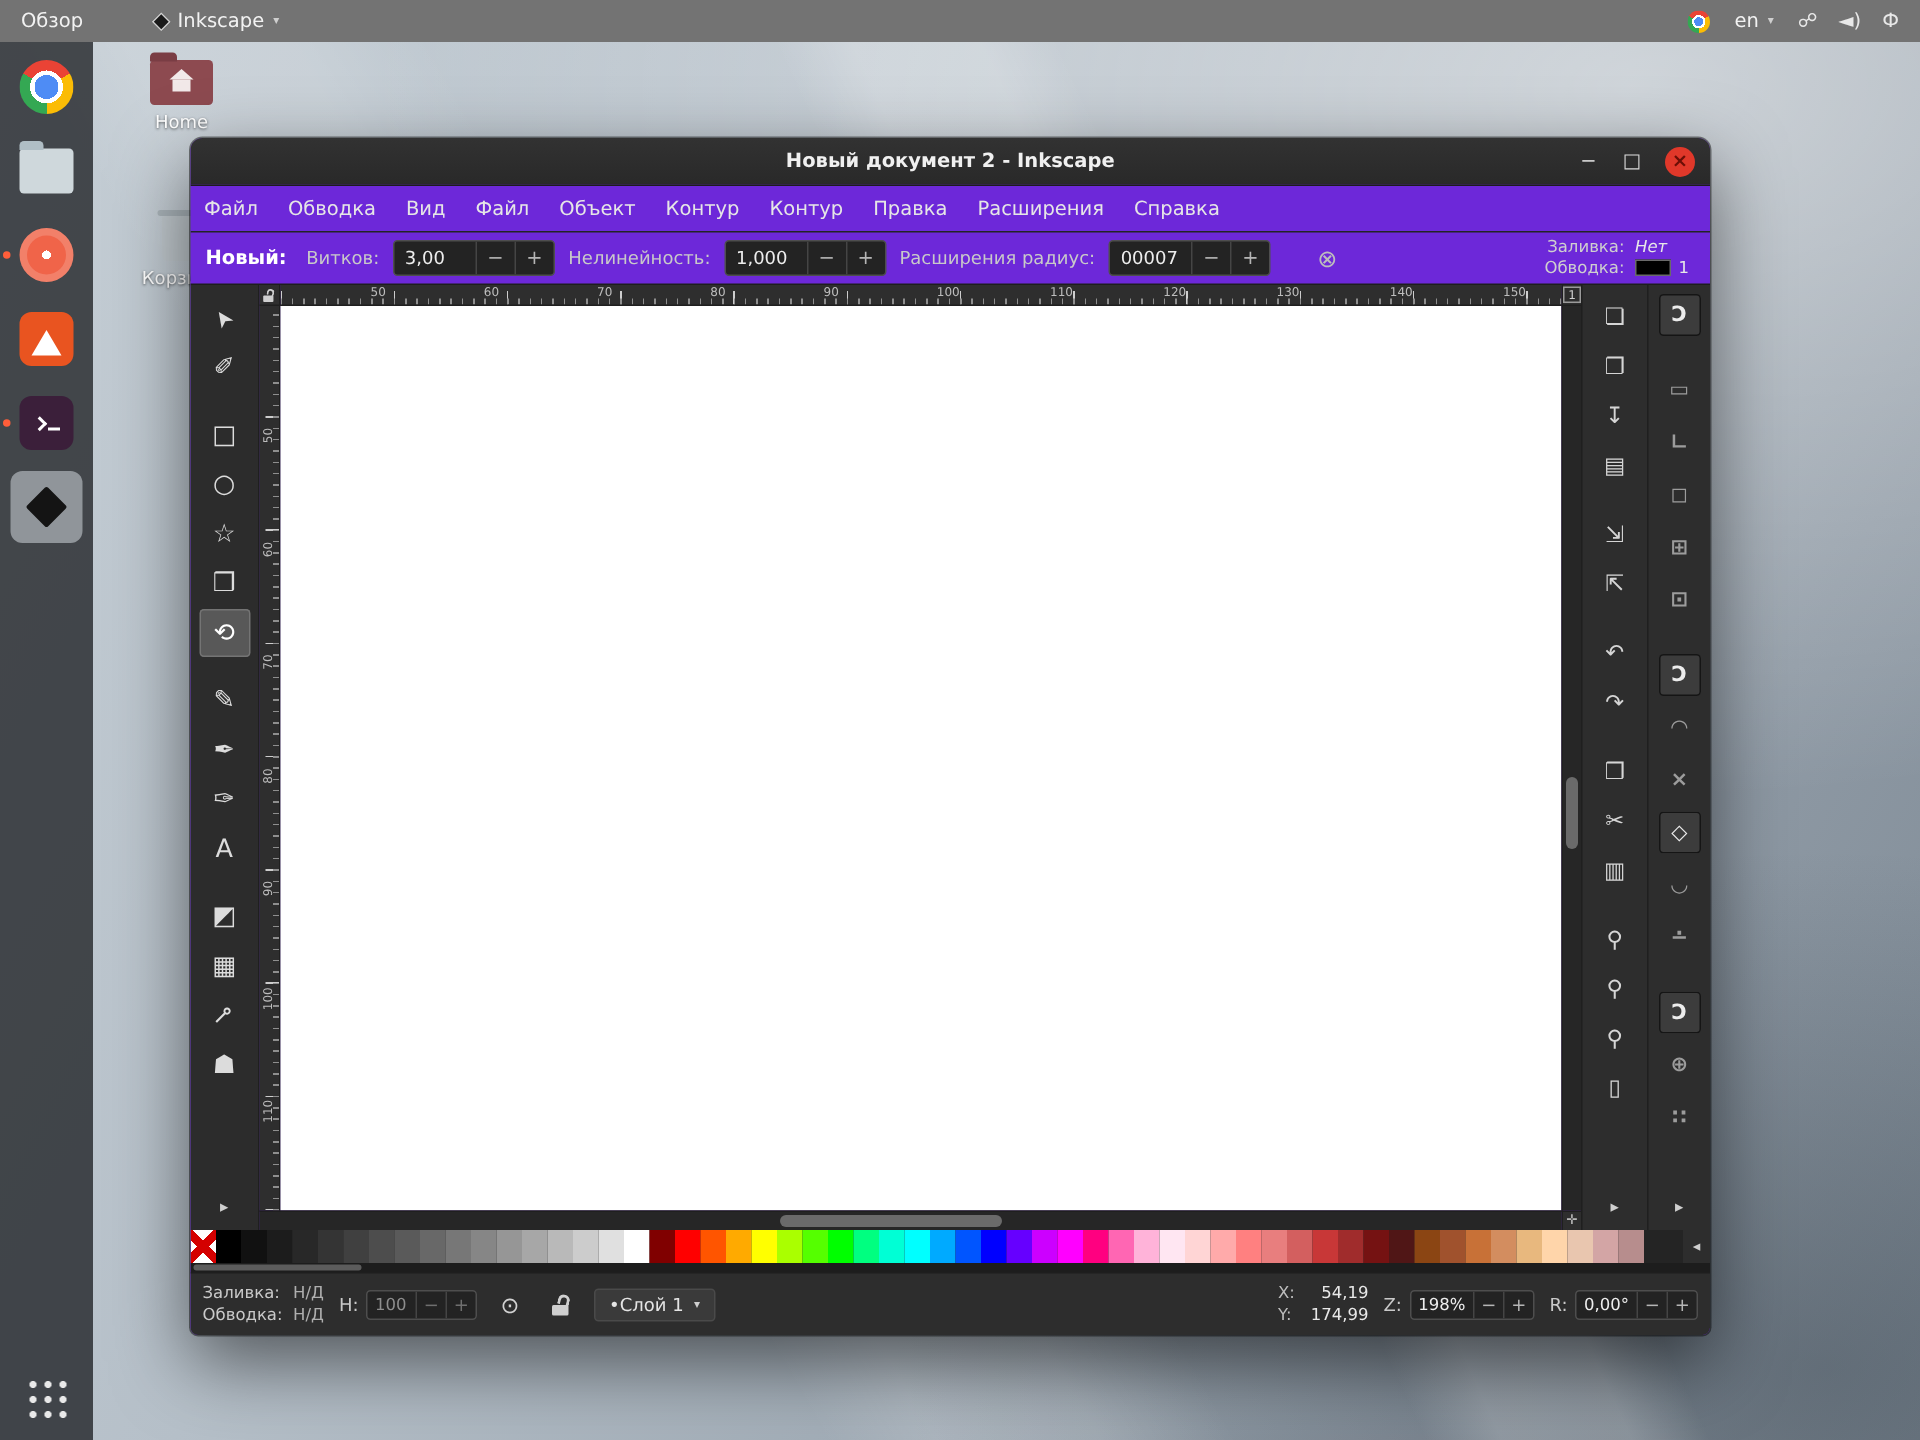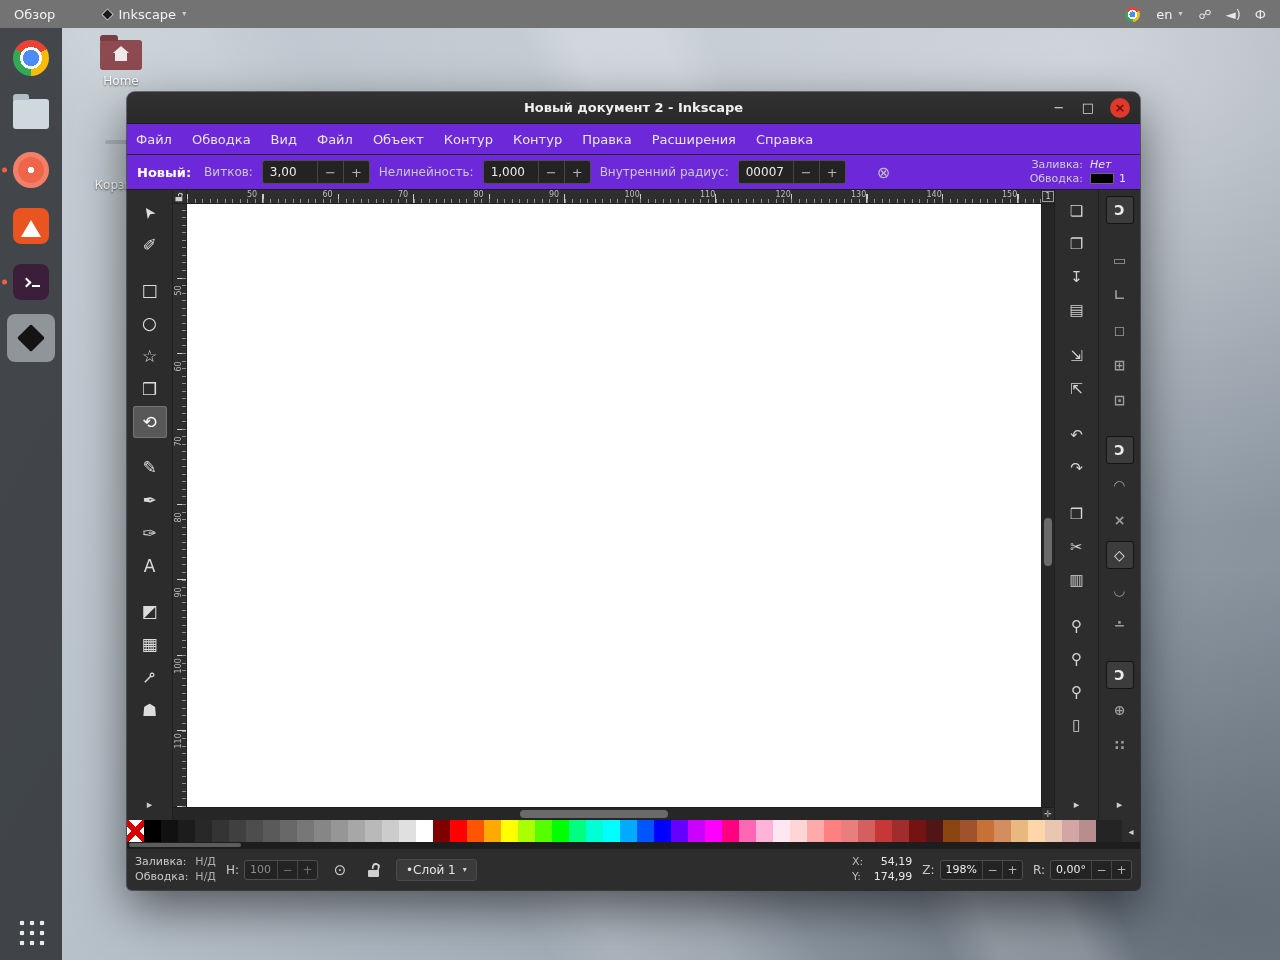--- a/index.html
+++ b/index.html
@@ -274,21 +274,21 @@
       <span class="val">3,00</span>
       <span class="btn">−</span>
       <span class="btn">+</span>
     </span>
     <span>Нелинейность:</span>
     <span class="spin">
       <span class="val">1,000</span>
       <span class="btn">−</span>
       <span class="btn">+</span>
     </span>
-    <span>Внутренний радиус:</span>
+    <span>Расширения радиус:</span>
     <span class="spin">
       <span class="val">00007</span>
       <span class="btn">−</span>
       <span class="btn">+</span>
     </span>
     <span class="reset">⊗</span>
     <span class="fsblock">
       <span class="lab">Заливка:</span>
       <span class="fs-val">Нет</span>
       <span class="lab">Обводка:</span>

